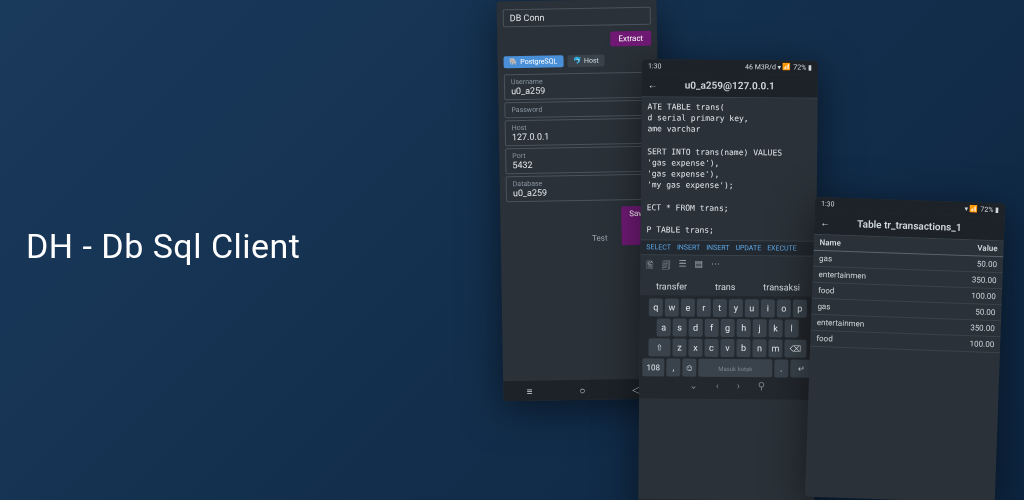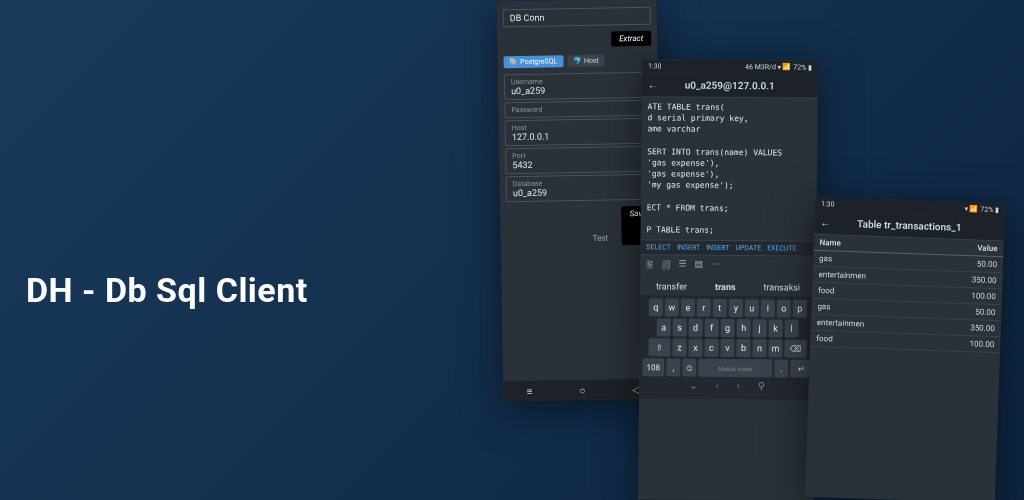--- a/index.html
+++ b/index.html
@@ -1,41 +1,41 @@
 <!DOCTYPE html>
 <html><head>
 <meta charset="utf-8">
 <style>
 * { margin:0; padding:0; box-sizing:border-box; font-family:-apple-system,BlinkMacSystemFont,"Segoe UI",Roboto,sans-serif; }
 body { width:1024px; height:500px; overflow:hidden; background:linear-gradient(135deg,#1a3a5c 0%,#0d2540 100%); position:relative; }
 .headline { position:absolute; left:26px; top:226px; color:#fff; }
-.headline h1 { font-size:34px; font-weight:700; letter-spacing:0.5px;margin-top:44px; }
+.headline h1 { font-size:34px; font-weight:400; letter-spacing:0.5px; }
 .headline p { font-size:20px; font-weight:300; color:#c9d6e3; margin-top:18px; }
 .phones { position:absolute; left:500px; top:0; width:540px; height:500px; }
 .phone { position:absolute; background:#2a3138; border-radius:4px; box-shadow:0 8px 40px rgba(0,0,0,0.5); overflow:hidden; color:#cfd8dc; font-size:9px; }
 .p1 { left:0; top:0; width:160px; height:400px; transform:rotate(-1deg); }
 .p2 { left:140px; top:60px; width:176px; height:460px; transform:rotate(0.5deg); }
 .p3 { left:310px; top:200px; width:190px; height:300px; transform:rotate(2deg); }
 .field { border:1px solid #4a545e; border-radius:2px; margin:2px 6px; padding:3px 6px; background:#2a3138; }
 .field .lbl { font-size:7px; color:#8a96a2; }
 .field .val { font-size:9px; color:#e0e6eb; }
 .btn { display:inline-block; padding:3px 8px; font-size:8px; border-radius:2px; }
-.btn-primary { background:#000000; color:#fff;font-style:italic; }
+.btn-primary { background:#701a75; color:#fff; }
 .btn-text { color:#a0aab4;margin-top:24px; }
 .chiprow { display:flex; gap:4px; padding:4px 6px; }
 .chip { background:#3a434c; padding:2px 6px; font-size:7px; border-radius:2px; display:flex; align-items:center; gap:2px; }
 .chip.active { background:#4a90d9; color:#fff; }
 .navbar { position:absolute; bottom:0; left:0; right:0; height:20px; background:#1c2228; display:flex; justify-content:space-around; align-items:center; color:#cfd8dc; font-size:10px; }
 .statusbar { height:14px; background:#1c2228; display:flex; justify-content:space-between; align-items:center; padding:0 6px; font-size:7px; color:#cfd8dc; }
 .titlebar { background:#1c2228; padding:6px; font-size:10px; font-weight:600; text-align:center; border-bottom:1px solid #3a434c; display:flex; align-items:center; justify-content:center; position:relative; }
 .titlebar .back { position:absolute; left:6px; }
 .sqltext { padding:4px 6px; font-family:monospace; font-size:8px; line-height:1.4; color:#e0e6eb; white-space:pre; }
 .actionbar { display:flex; gap:6px; padding:3px 6px; border-top:1px solid #3a434c; border-bottom:1px solid #3a434c; background:#232930; font-size:7px; color:#5da9e9; }
 .suggest { display:flex; justify-content:space-around; padding:4px 2px; background:#2a3138; font-size:9px; color:#cfd8dc; }
-.suggest .mid { font-weight:700; }
+.suggest .mid { font-weight:400; }
 .kbd { background:#23282e; padding:3px 3px 6px; }
 .krow { display:flex; gap:2px; justify-content:center; margin-bottom:2px; }
 .key { background:#3a434c; color:#e0e6eb; font-size:9px; width:14px; height:18px; display:flex; align-items:center; justify-content:center; border-radius:2px; }
 .key.wide { width:22px; font-size:8px; }
 .key.space { flex:1; background:#3a434c; }
 .iconrow { display:flex; gap:8px; padding:3px 6px; color:#a0aab4; font-size:9px; }
 .table { width:100%; font-size:8px; }
 .table .hrow,.table .row { display:flex; }
 .table .hrow { border-bottom:1px solid #5a646e; font-weight:600; }
 .table .row { border-bottom:1px solid #3a434c; }

